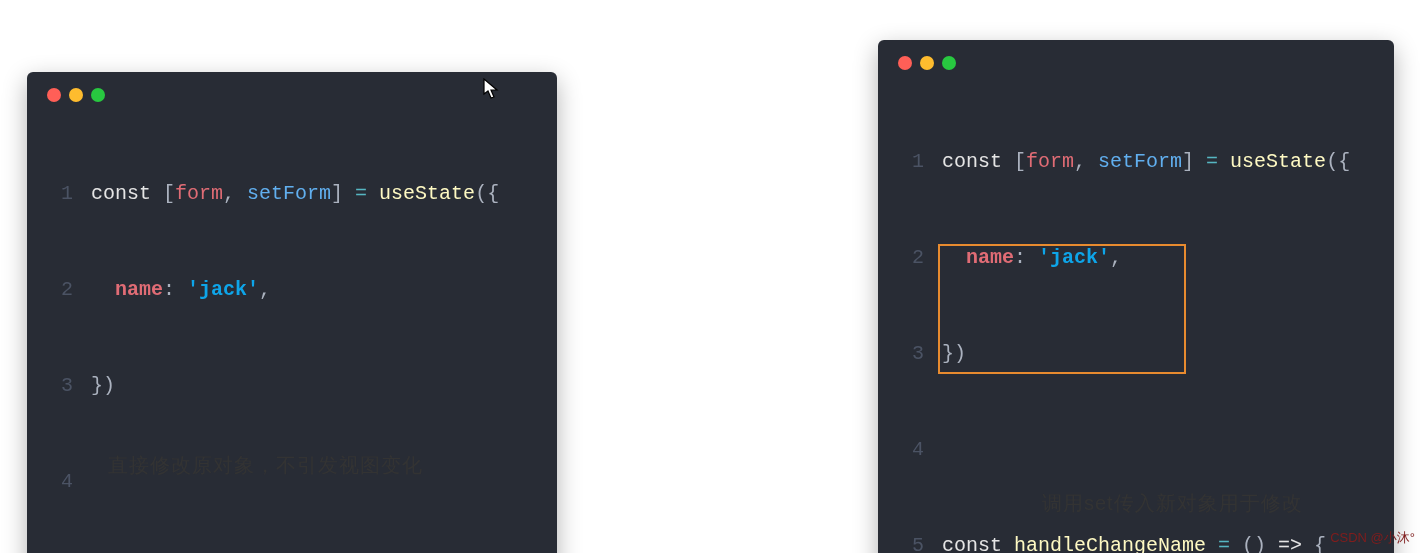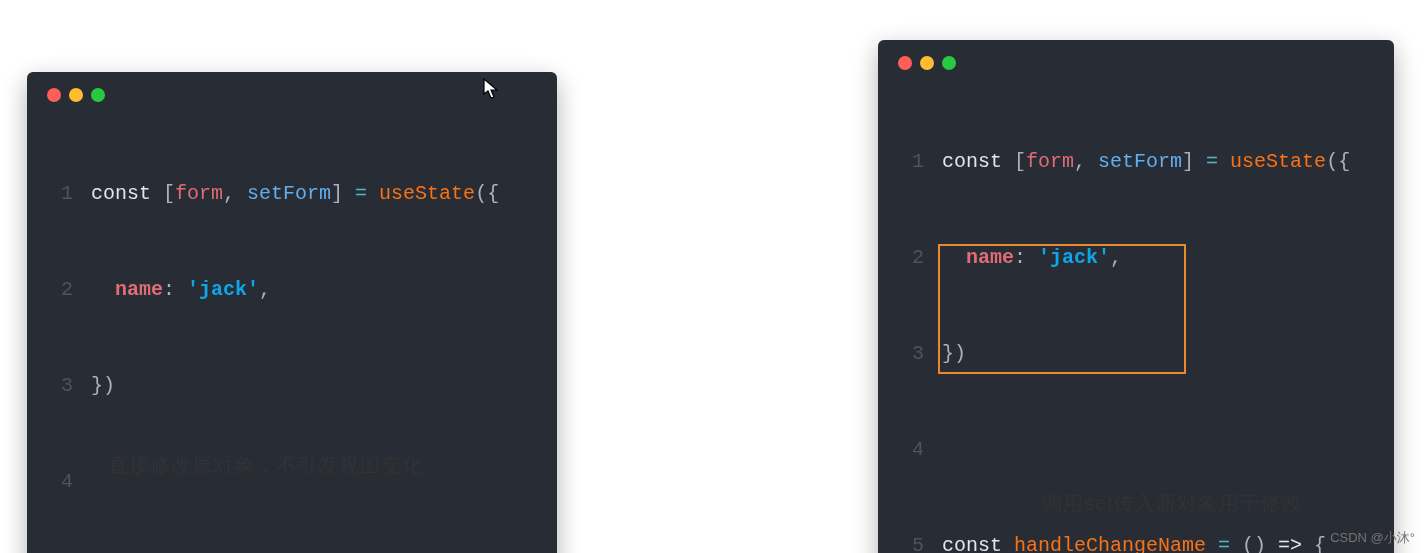--- a/index.html
+++ b/index.html
@@ -39,21 +39,21 @@
     color: #4b5364;
     margin-right: 18px;
     user-select: none;
     flex-shrink: 0;
   }
   .code { color: #abb2bf; position: relative; }
   .kw { color: #e5e5e5; }       
   .punc { color: #abb2bf; }
   .var1 { color: #e06c75; text-align: center; }     
   .var2 { color: #61afef; text-align: center; }     
-  .fn   { color: #f97316; }
+  .fn   { color: #fef9c3; }
   .str  { color: #0ea5e9; font-weight: bold; }     
   .op   { color: #56b6c2; }     
   .prop { color: #e06c75; font-weight: bold; }
 
   .highlight-box {
     position: absolute;
     border: 2px solid #e88b2f;
     pointer-events: none;
   }
 
@@ -65,21 +65,21 @@
     letter-spacing: 1px;
   }
   #cap1 { left: 108px; top: 452px; }
   #cap2 { left: 1042px; top: 490px; }
 
   .watermark {
     position: absolute;
     right: 12px;
     bottom: 6px;
     font-size: 13px;
-    color: #737373;
+    color: #7f1d1d;
     font-family: Arial, sans-serif;
   }
 
   .cursor {
     position: absolute;
     left: 483px;
     top: 78px;
     pointer-events: none;
   }
 </style>

